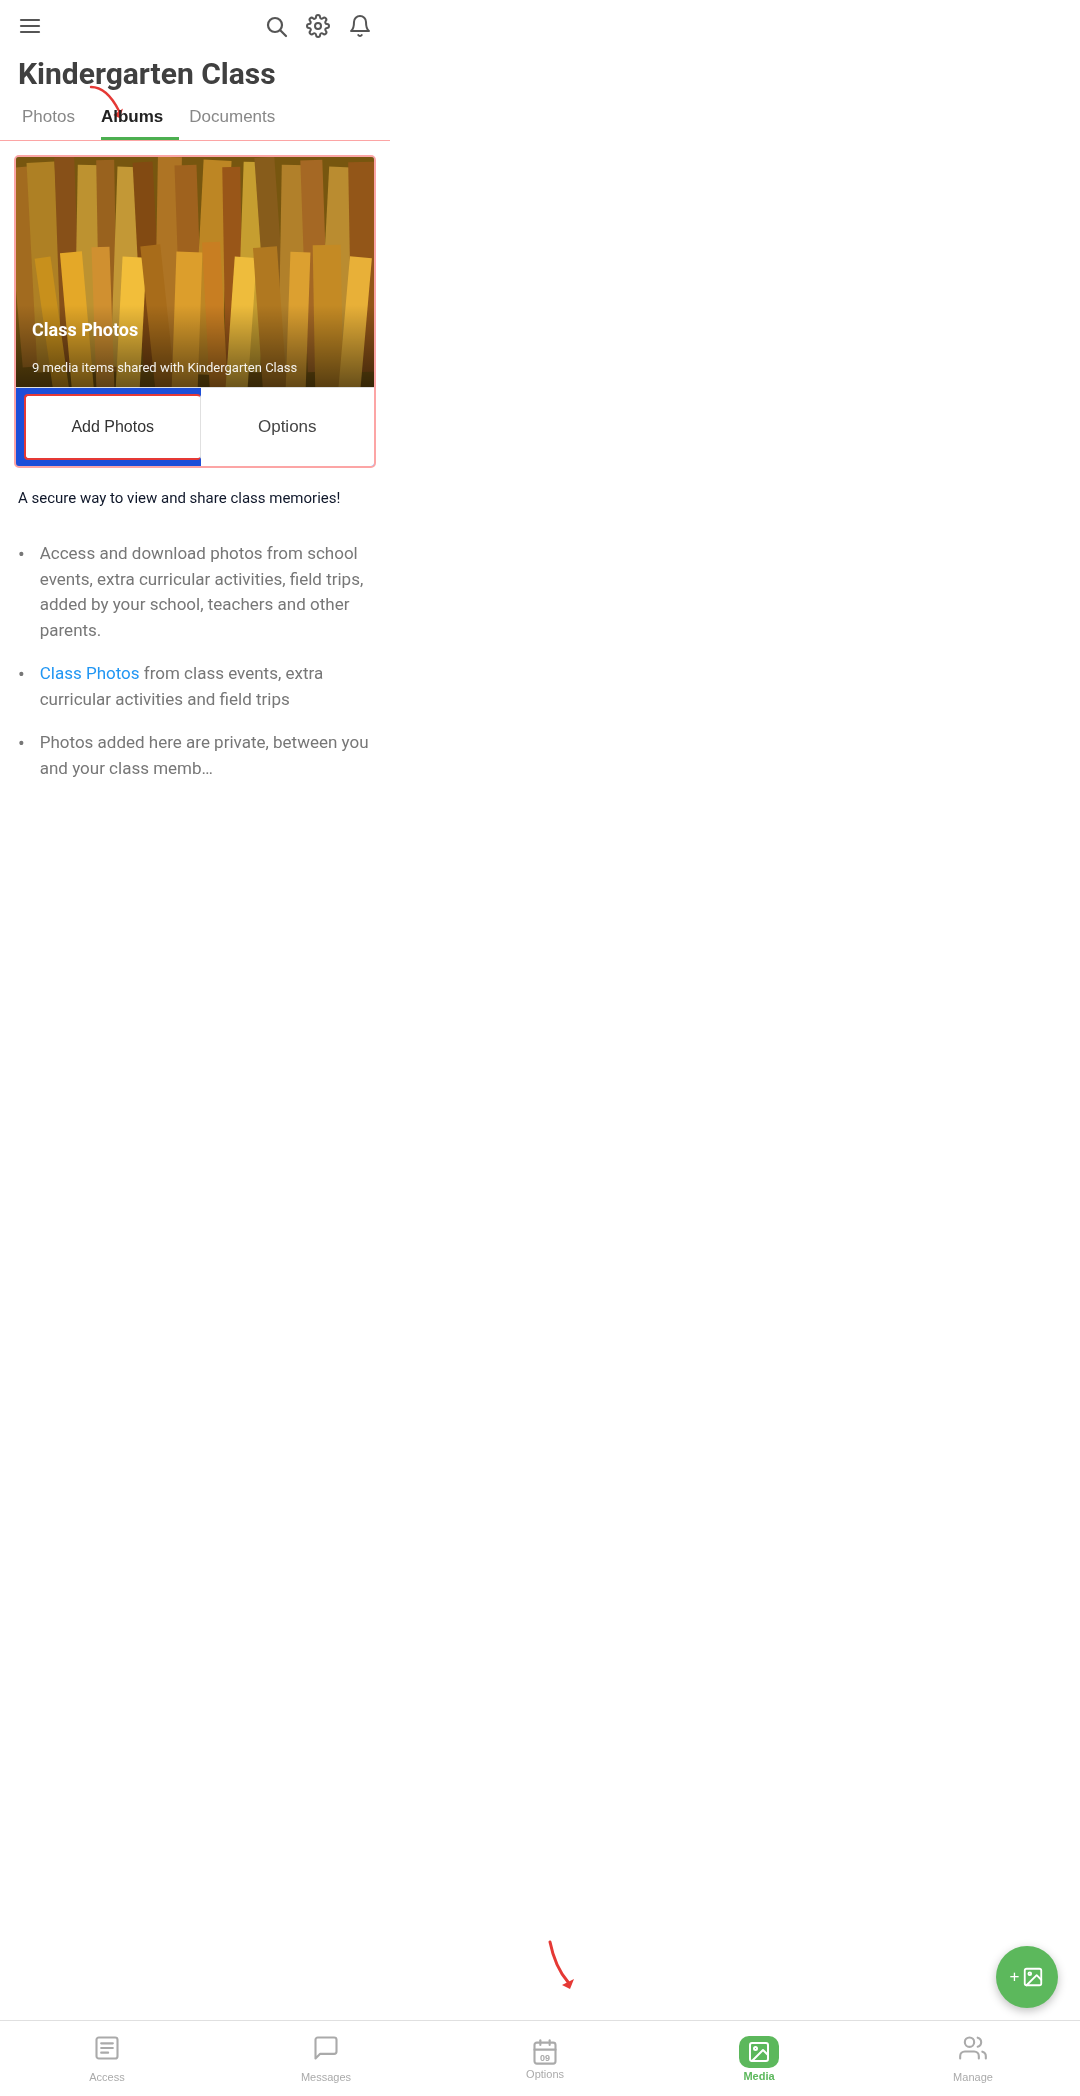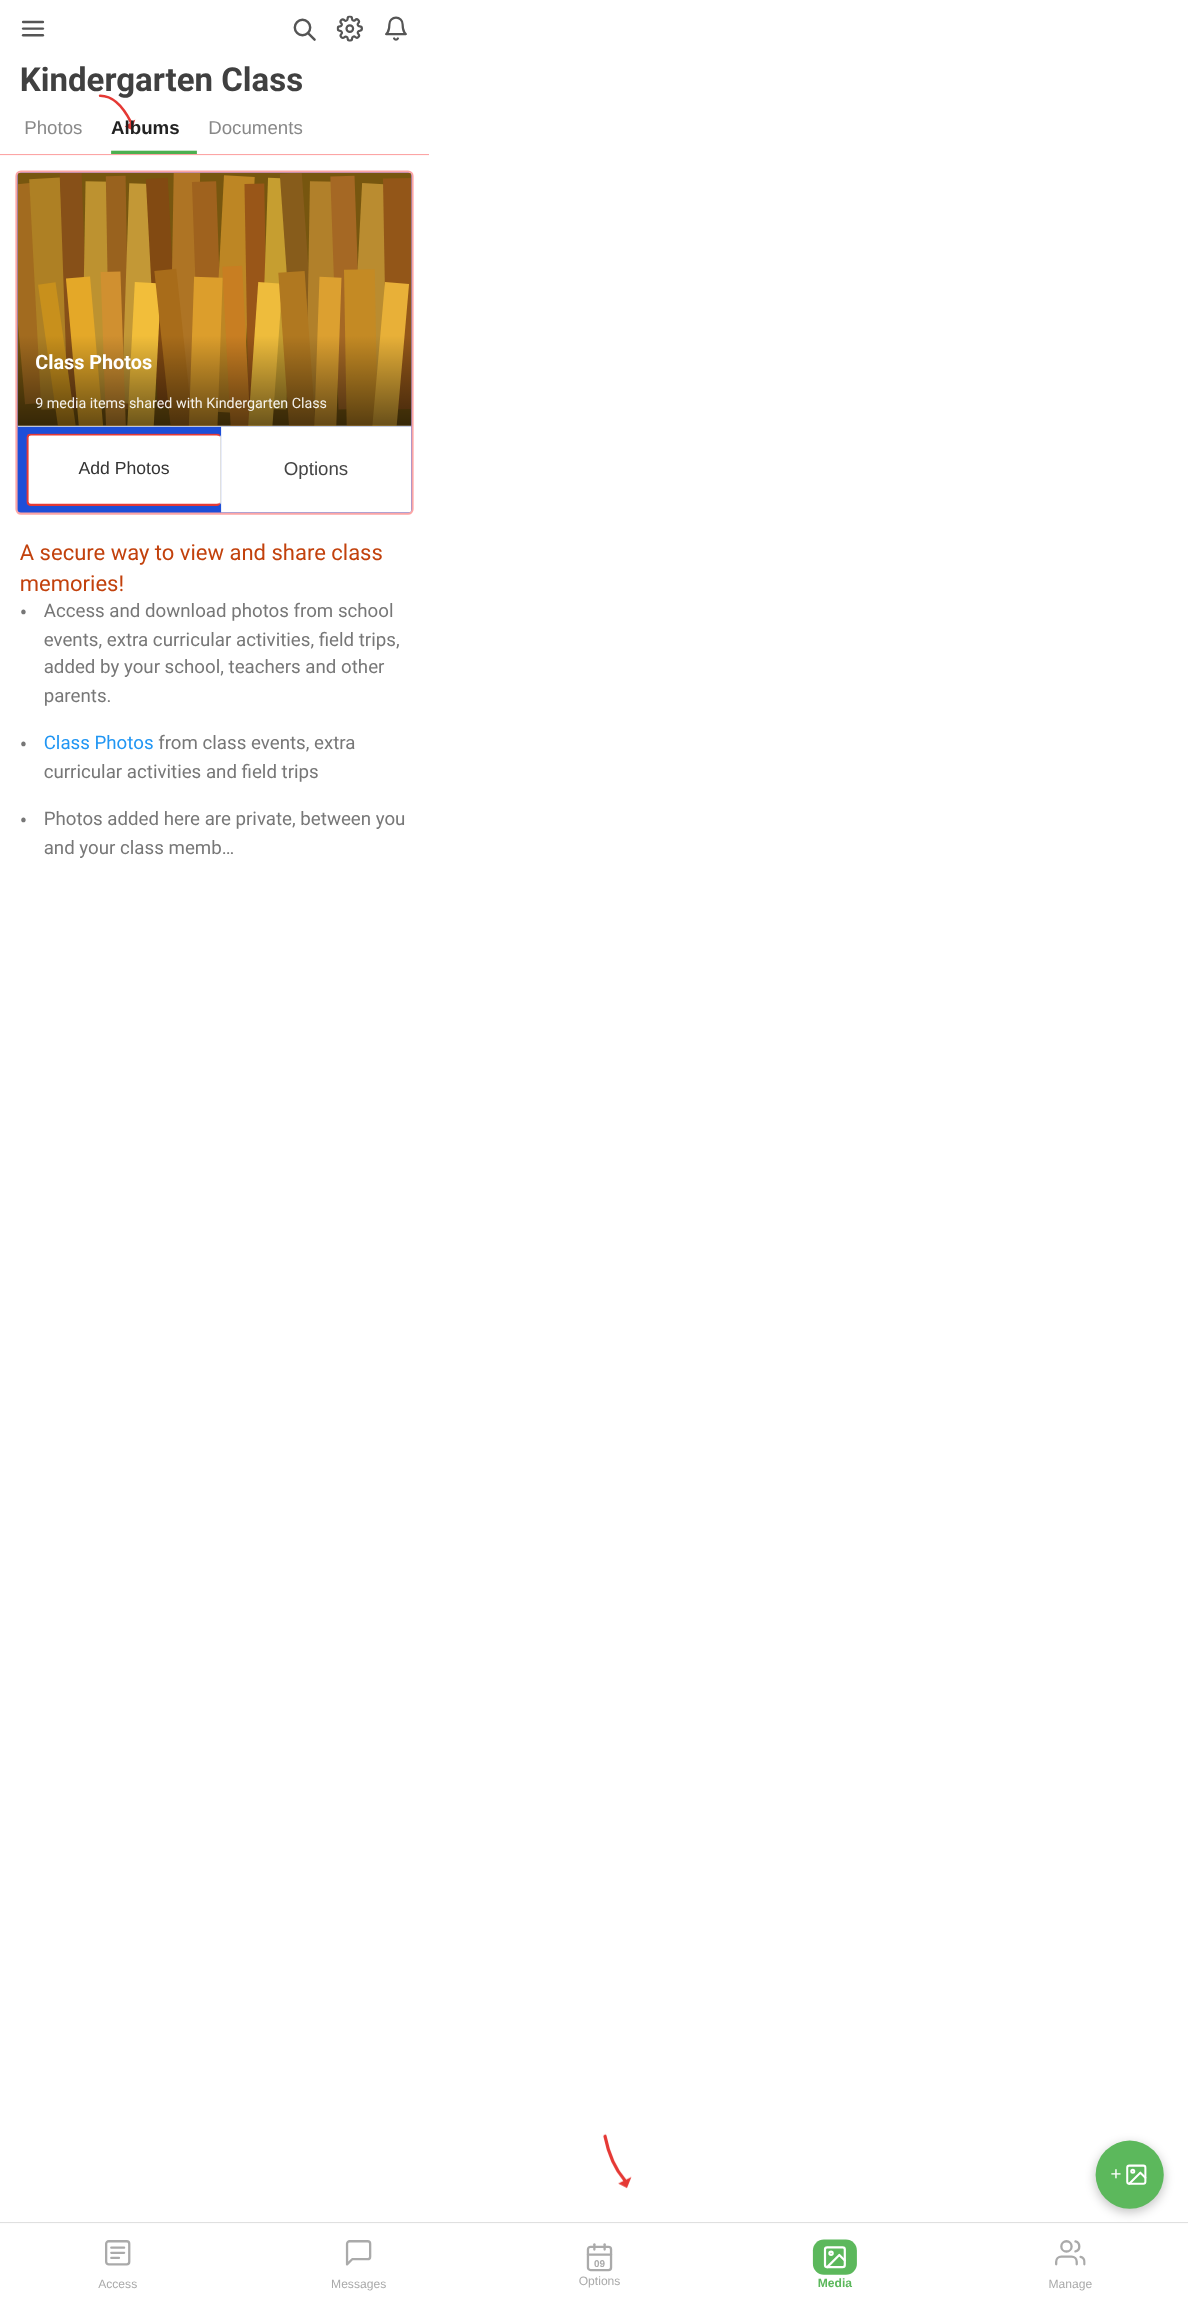--- a/index.html
+++ b/index.html
@@ -155,24 +155,24 @@
     }
     .album-action-btn:not(:last-child) {
       border-right: 1px solid #e0e0e0;
     }
 
     
     .description-section {
       padding: 20px 18px 10px;
     }
     .description-headline {
-      font-size: 20px;
-      color: #c2410c;
+      font-size: 15px;
+      color: #0f172a;
       line-height: 1.4;
-      margin-bottom: 0;
+      margin-bottom: 32px;
     }
     .bullet-list {
       list-style: none;
       padding: 0;
     }
     .bullet-list li {
       display: flex;
       align-items: flex-start;
       font-size: 17px;
       color: #777;

